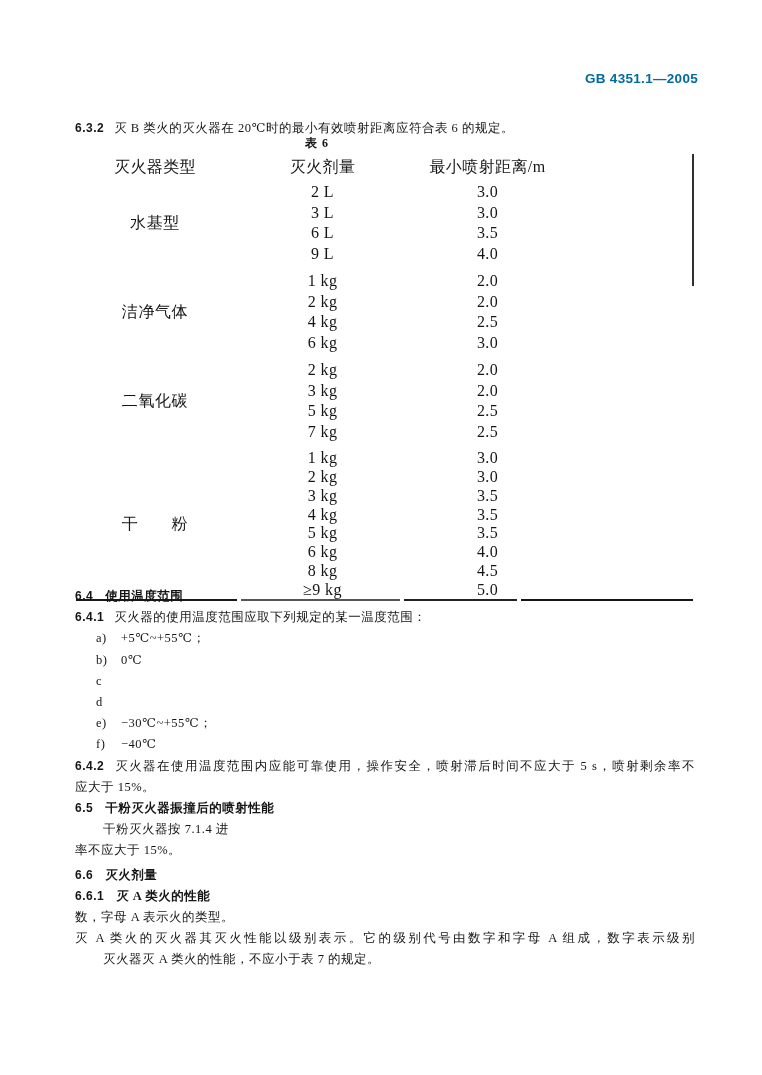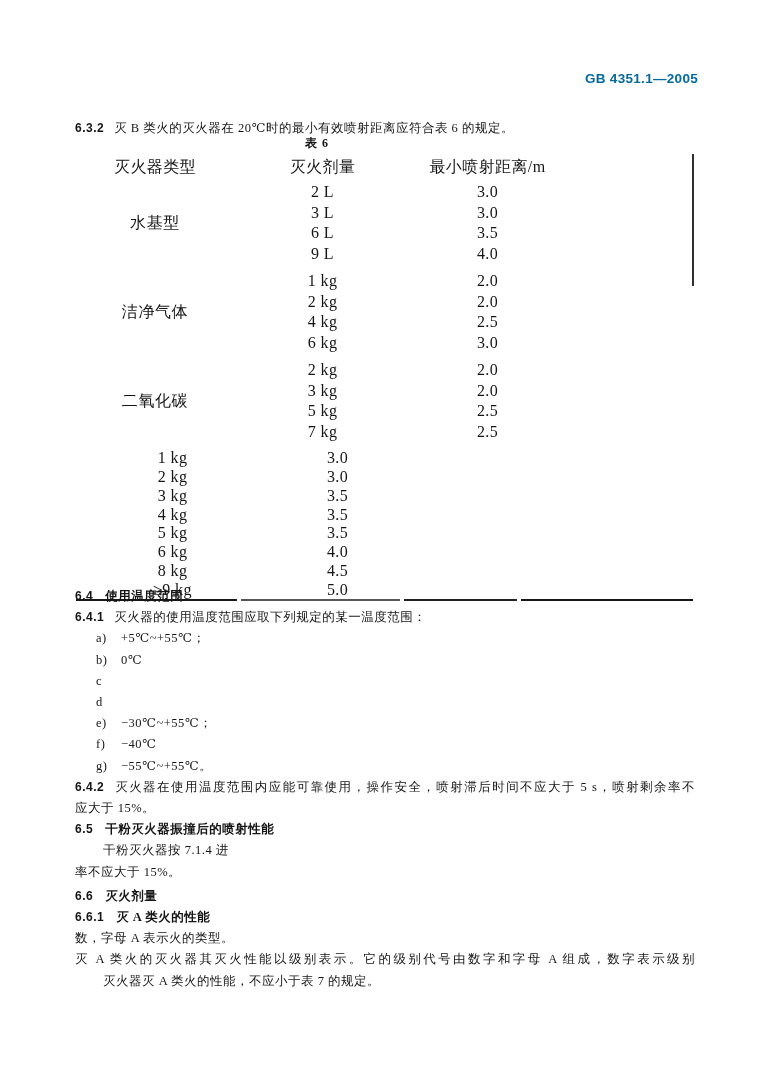--- a/index.html
+++ b/index.html
@@ -134,20 +134,21 @@
               <div>5 kg</div>
               <div>2.5</div>
             </div>
             <div class="trow">
               <div>7 kg</div>
               <div>2.5</div>
             </div>
           </div>
         </div>
         <div class="tgroup compact">
+          <div class="gtype">干　　粉</div>
           <div class="grows">
             <div class="trow">
               <div>1 kg</div>
               <div>3.0</div>
             </div>
             <div class="trow">
               <div>2 kg</div>
               <div>3.0</div>
             </div>
             <div class="trow">
@@ -206,23 +207,20 @@
     </div>
     <div class="ln li">
       <span class="li-label">d</span><span class="li-text"></span>
     </div>
     <div class="ln li">
       <span class="li-label">e)</span><span class="li-text">−30℃~+55℃；</span>
     </div>
     <div class="ln li">
       <span class="li-label">f)</span><span class="li-text">−40℃</span>
     </div>
-    <div class="ln li">
-      <span class="li-label">g)</span><span class="li-text">−55℃~+55℃。</span>
-    </div>
 
     <div class="ln jline">
       <span class="clause-num">6.4.2</span><span>灭火器在使用温度范围内应能可靠使用，操作安全，喷射滞后时间不应大于 5 s，喷射剩余率不</span>
     </div>
     <div class="ln">应大于 15%。</div>
 
     <div class="ln heading">
       <span class="clause-num">6.5</span><span>干粉灭火器振撞后的喷射性能</span>
     </div>
     <div class="ln indent">干粉灭火器按 7.1.4 进</div>

